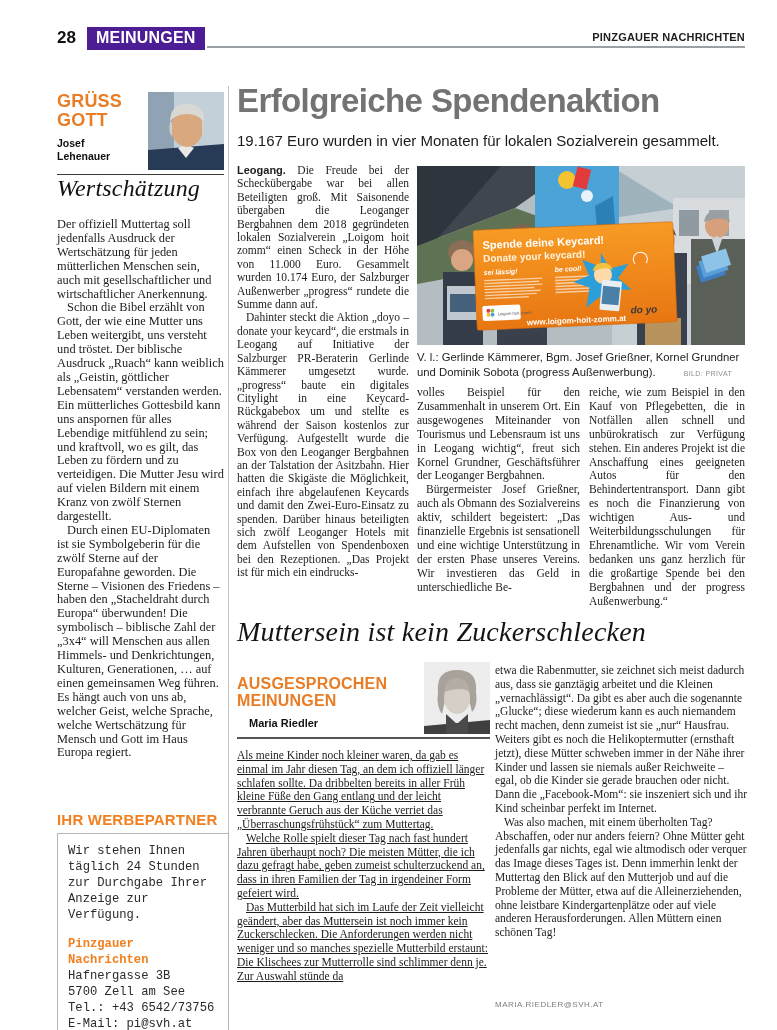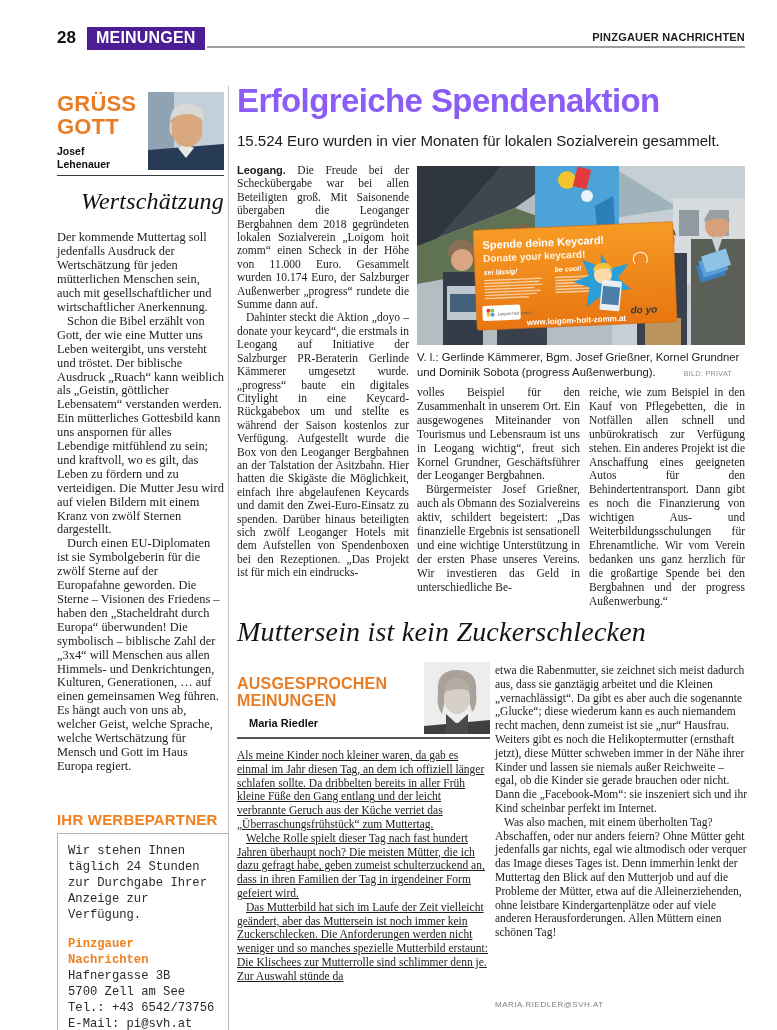--- a/index.html
+++ b/index.html
@@ -17,40 +17,40 @@
     padding:2px 9px 3px 9px;letter-spacing:.2px;}
   .header-rule{position:absolute;left:207px;top:46px;width:538px;height:2px;background:#9aa0a4;}
   .brand{position:absolute;left:445px;top:31px;width:300px;text-align:right;
     font-family:"Liberation Sans",sans-serif;font-weight:700;font-size:11px;color:#1f1f1f;
     letter-spacing:.2px;}
   
   .vert-rule{position:absolute;left:228px;top:86px;width:1px;height:924px;background:#c2c2c2;}
   .leftcol{position:absolute;left:57px;top:92px;width:167px;}
   .kicker-row{display:flex;justify-content:space-between;}
   .kicker{font-family:"Liberation Sans",sans-serif;font-weight:800;color:#e87d26;
-    font-size:22px;line-height:1.05;letter-spacing:.2px;}
+    font-size:18px;line-height:1.05;letter-spacing:.2px;}
   .kicker-author{font-family:"Liberation Sans",sans-serif;font-weight:700;color:#111;
     font-size:10.5px;line-height:1.25;margin-top:7px;}
   .headshot{width:76px;height:78px;flex:0 0 auto;}
   .left-divider{height:1px;background:#3a3a3a;margin-top:4px;}
-  .left-title{font-style:italic;font-size:24px;color:#111;margin-top:12px;letter-spacing:.2px;text-align:right;}
+  .left-title{font-style:italic;font-size:24px;color:#111;letter-spacing:.2px;}
   .left-body{margin-top:16px;font-size:12.4px;line-height:13.9px;}
   .left-body p{margin:0;}
   .left-body p.ind{text-indent:10px;}
   
   .adbox-wrap{position:absolute;left:57px;top:811px;width:172px;}
   .adbox-head{font-family:"Liberation Sans",sans-serif;font-weight:800;color:#f08020;
     font-size:15px;letter-spacing:.2px;}
   .adbox{border:1px solid #b5b5b5;margin-top:5px;padding:9px 10px 11px 10px;
     font-family:Liberation Mono, monospace;font-size:12.2px;line-height:16px;color:#2a2a2a;}
   .adbox .ad-brand{color:#f08020;font-weight:700;margin-top:13px;}
   
   .a1-headline{position:absolute;left:237px;top:82px;width:512px;
     font-family:"Liberation Sans",sans-serif;font-weight:800;font-size:33px;
-    letter-spacing:-0.6px;color:#8b5cf6;}
+    letter-spacing:-0.6px;color:#737373;}
   .a1-subhead{position:absolute;left:237px;top:132px;width:512px;
     font-family:"Liberation Sans",sans-serif;font-size:15px;color:#1a1a1a;}
   .newscol{position:absolute;font-size:11.5px;line-height:13.4px;text-align:justify;
     overflow-wrap:break-word;hyphens:auto;}
   .newscol p{margin:0;}
   .newscol p.ind{text-indent:9px;}
   .a1-col1{left:237px;top:164px;width:172px;}
   .a1-col2{left:417px;top:386px;width:163px;line-height:13.9px;}
   .a1-col3{left:589px;top:386px;width:156px;line-height:13.9px;}
   .leadin{font-family:"Liberation Sans",sans-serif;font-weight:700;font-size:11px;}
@@ -104,41 +104,41 @@
         <path d="M30 56 L38 52 L46 56 L38 66 Z" fill="#e8e8e4"></path>
         <ellipse cx="39" cy="36" rx="16" ry="19" fill="#d9a87f"></ellipse>
         <path d="M22 30 Q22 12 39 12 Q57 12 56 30 Q50 22 39 22 Q27 22 22 30 Z" fill="#d8d8d4"></path>
         <path d="M22 30 Q20 40 24 44 L24 30 Z" fill="#cfcfcb"></path>
         <path d="M56 30 Q58 40 54 44 L54 30 Z" fill="#cfcfcb"></path>
       </svg>
     </div>
     <div class="left-divider"></div>
     <div class="left-title">Wertschätzung</div>
     <div class="left-body">
-      <p>Der kommende Muttertag soll jedenfalls Ausdruck der Wertschätzung für jeden mütterlichen Menschen sein, auch mit gesellschaftlicher und wirtschaftlicher Anerkennung.</p>
+      <p>Der offiziell Muttertag soll jedenfalls Ausdruck der Wertschätzung für jeden mütterlichen Menschen sein, auch mit gesellschaftlicher und wirtschaftlicher Anerkennung.</p>
       <p class="ind">Schon die Bibel erzählt von Gott, der wie eine Mutter uns Leben weitergibt, uns versteht und tröstet. Der biblische Ausdruck „Ruach“ kann weiblich als „Geistin, göttlicher Lebensatem“ verstanden werden. Ein mütterliches Gottesbild kann uns anspornen für alles Lebendige mitfühlend zu sein; und kraftvoll, wo es gilt, das Leben zu fördern und zu verteidigen. Die Mutter Jesu wird auf vielen Bildern mit einem Kranz von zwölf Sternen dargestellt.</p>
       <p class="ind">Durch einen EU-Diplomaten ist sie Symbolgeberin für die zwölf Sterne auf der Europafahne geworden. Die Sterne – Visionen des Friedens – haben den „Stacheldraht durch Europa“ überwunden! Die symbolisch – biblische Zahl der „3x4“ will Menschen aus allen Himmels- und Denkrichtungen, Kulturen, Generationen, … auf einen gemeinsamen Weg führen. Es hängt auch von uns ab, welcher Geist, welche Sprache, welche Wertschätzung für Mensch und Gott im Haus Europa regiert.</p>
     </div>
   </div>
 
   <div class="adbox-wrap">
     <div class="adbox-head">IHR WERBEPARTNER</div>
     <div class="adbox">
       <div>Wir stehen Ihnen täglich 24 Stunden zur Durchgabe Ihrer Anzeige zur Verfügung.</div>
       <div class="ad-brand">Pinzgauer Nachrichten</div>
       <div>Hafnergasse 3B</div>
       <div>5700 Zell am See</div>
       <div>Tel.: +43 6542/73756</div>
       <div>E-Mail: pi@svh.at</div>
       <div>www.svh.at</div>
     </div>
   </div>
 
   <div class="a1-headline">Erfolgreiche Spendenaktion</div>
-  <div class="a1-subhead">15.524 Euro wurden in vier Monaten für lokalen Sozialverein gesammelt.</div>
+  <div class="a1-subhead">19.167 Euro wurden in vier Monaten für lokalen Sozialverein gesammelt.</div>
 
   <div class="newscol a1-col1">
     <p><span class="leadin">Leogang.</span> <span>Die Freude bei der Scheckübergabe war bei allen Beteiligten groß. Mit Saisonende übergaben die Leoganger Bergbahnen dem 2018 gegründeten lokalen Sozialverein „Loigom hoit zomm“ einen Scheck in der Höhe von 11.000 Euro. Gesammelt wurden 10.174 Euro, der Salzburger Außenwerber „progress“ rundete die Summe dann auf.</span></p>
     <p class="ind">Dahinter steckt die Aktion „doyo – donate your keycard“, die erstmals in Leogang auf Initiative der Salzburger PR-Beraterin Gerlinde Kämmerer umgesetzt wurde. „progress“ baute ein digitales Citylight in eine Keycard-Rückgabebox um und stellte es während der Saison kostenlos zur Verfügung. Aufgestellt wurde die Box von den Leoganger Bergbahnen an der Talstation der Asitzbahn. Hier hatten die Skigäste die Möglichkeit, einfach ihre abgelaufenen Keycards und damit den Zwei-Euro-Einsatz zu spenden. Darüber hinaus beteiligten sich zwölf Leoganger Hotels mit dem Aufstellen von Spendenboxen bei den Rezeptionen. „Das Projekt ist für mich ein eindrucks-</p>
   </div>
 
   <div class="a1-photo">
     <svg width="328" height="179" viewBox="0 0 328 179">
       <defs>
         <linearGradient id="og" x1="0" y1="0" x2="0" y2="1">

